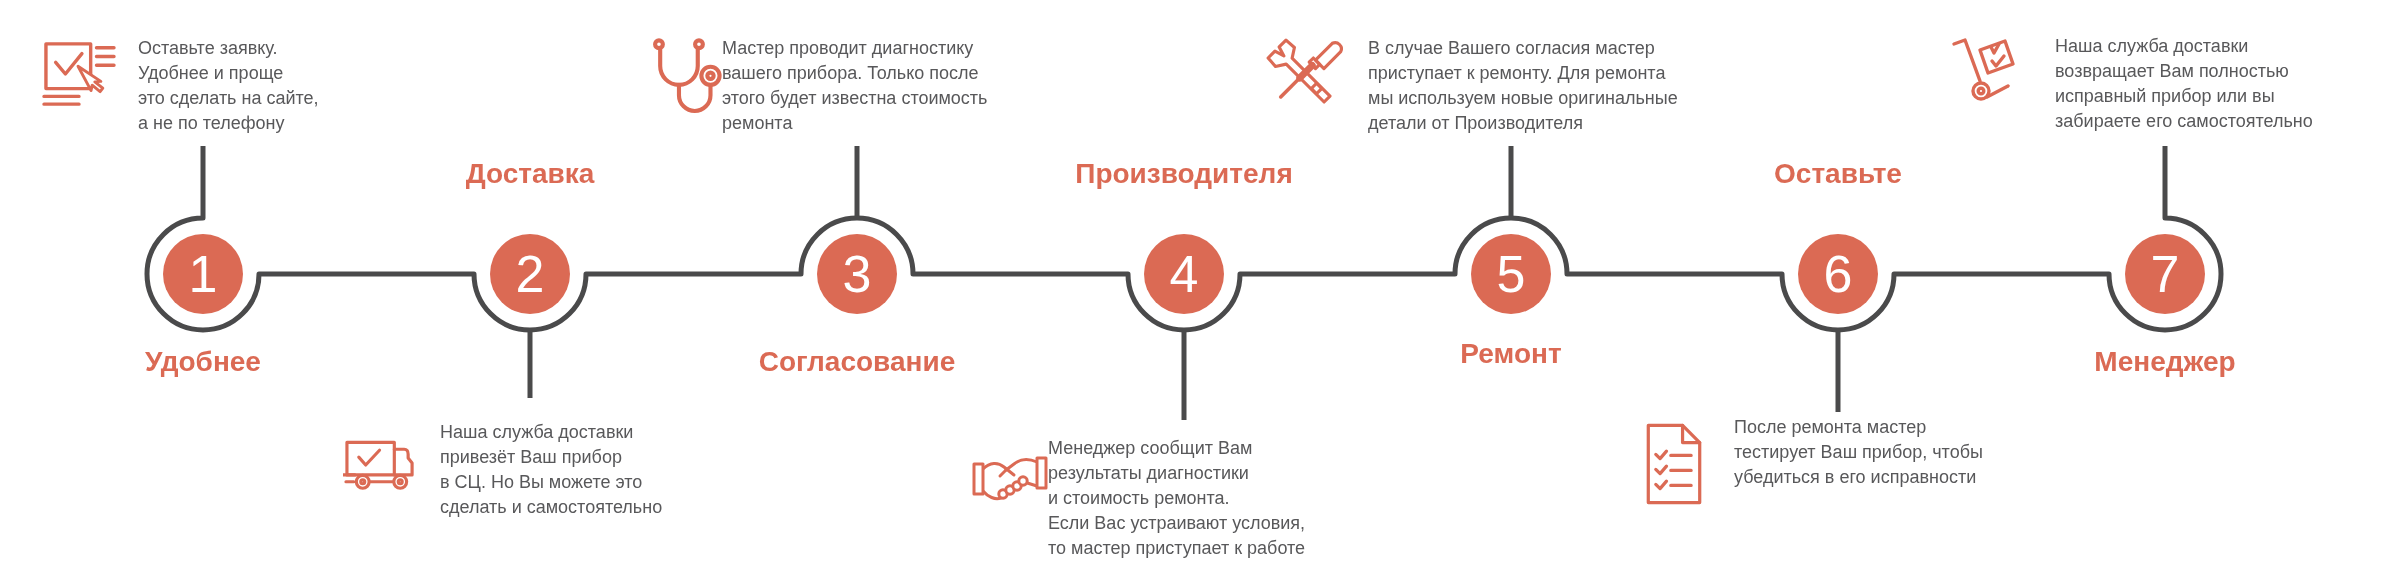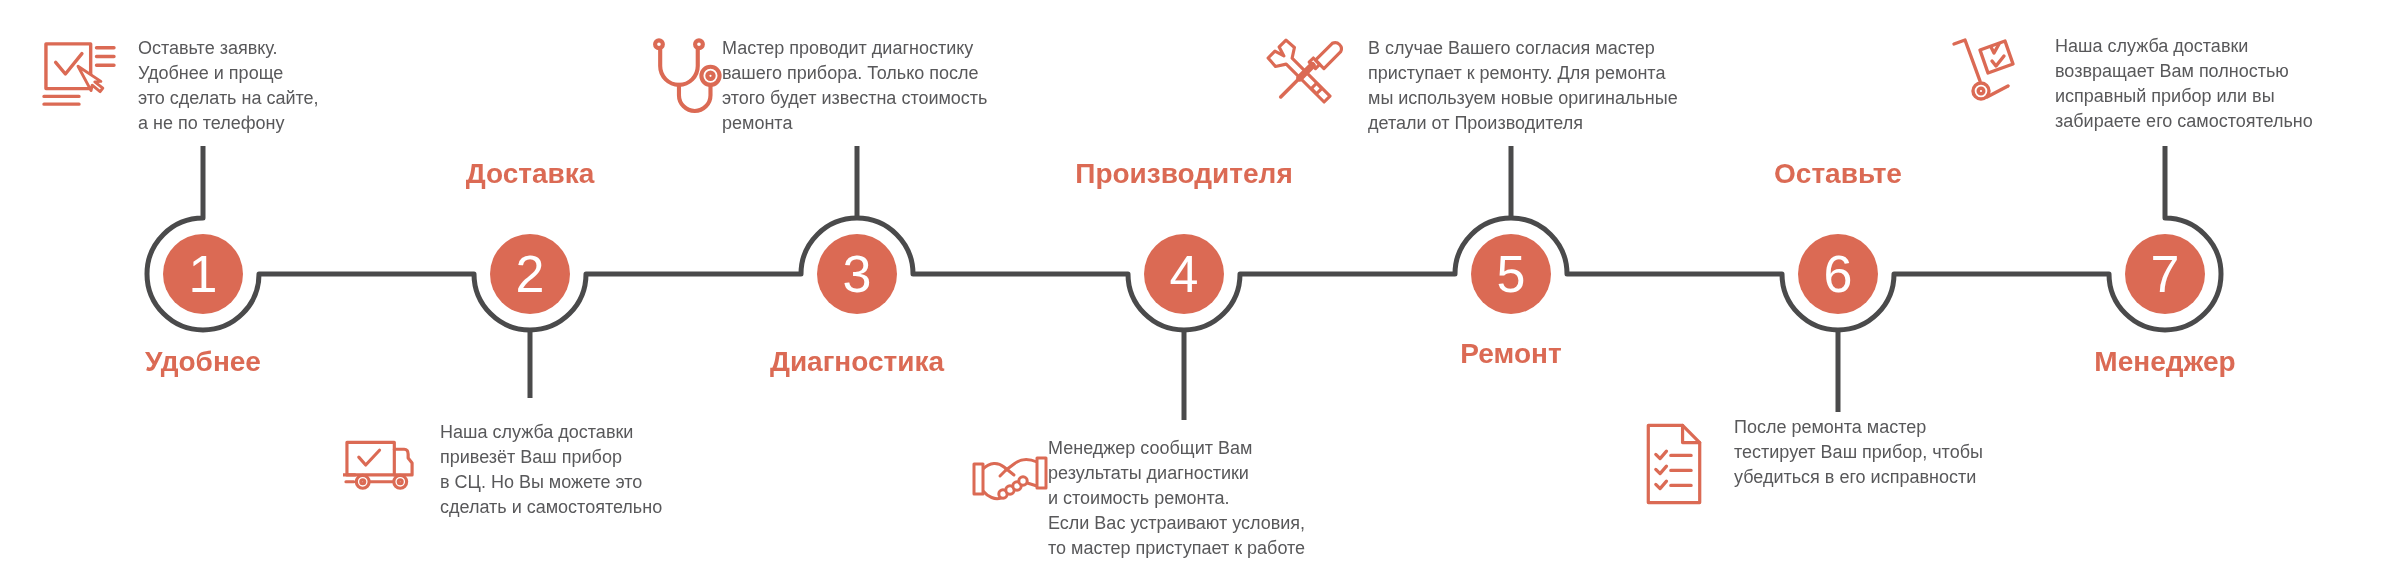--- a/index.html
+++ b/index.html
@@ -113,21 +113,21 @@
     <div class="desc d2">Наша служба доставки
 привезёт Ваш прибор
 в СЦ. Но Вы можете это
 сделать и самостоятельно</div>
   </section>
 
   <section>
     <div class="circle c3">
       <span class="num">3</span>
     </div>
-    <div class="label l3">Диагностика</div>
+    <div class="label l3">Согласование</div>
     <div class="icon i3">
       <svg viewBox="0 0 66 66">
         <g fill="none" stroke="currentColor" stroke-width="3.4" stroke-linecap="round" stroke-linejoin="round">
           <circle cx="14" cy="6" r="3.2"></circle>
             <circle cx="47" cy="6" r="3.2"></circle>
           <path d="M15,10 V24 A15.5,15.5 0 0 0 46,24 V10"></path>
           <path d="M30.5,39.5 V48 A13,13 0 0 0 56.5,48 V40"></path>
           <circle cx="56.5" cy="32" r="7.5"></circle>
             <circle cx="56.5" cy="32" r="2.6"></circle>
         </g>

